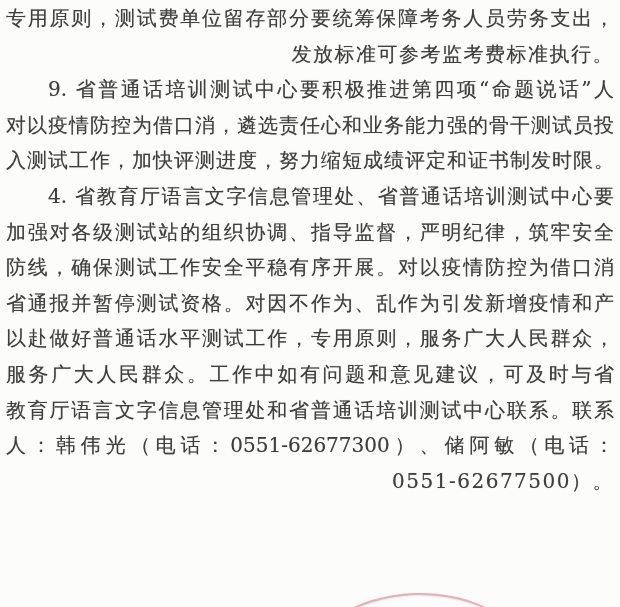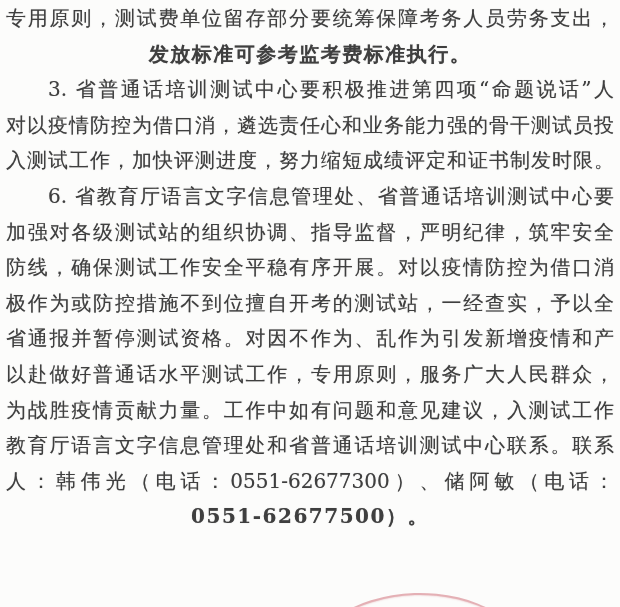--- a/index.html
+++ b/index.html
@@ -24,23 +24,22 @@
     text-shadow: 0 0 0.7px rgba(70,70,70,0.55);
   }
   
   .just {
     text-align: justify;
     text-align-last: justify;
     text-justify: inter-character;
   }
   
   .end {
-    text-align: center;
+    text-align: right;
     letter-spacing: 1.5px;
-    font-weight: bold;
   }
   
   .indent { padding-left: 42px; }
 
   
   .seal {
     position: absolute;
     left: 303px; top: 593px;
     width: 228px; height: 152px;
     border: 2.5px solid var(--seal, #C8555F73);
@@ -50,28 +49,27 @@
     background: transparent;
     pointer-events: none;
   }
 </style>
 </head>
 <body>
 
 <div class="page">
   <div class="line just">专用原则，测试费单位留存部分要统筹保障考务人员劳务支出，</div>
   <div class="line end">发放标准可参考监考费标准执行。</div>
-  <div class="line just indent">3. 省普通话培训测试中心要积极推进第四项“命题说话”人</div>
+  <div class="line just indent">9. 省普通话培训测试中心要积极推进第四项“命题说话”人</div>
   <div class="line just">对以疫情防控为借口消，遴选责任心和业务能力强的骨干测试员投</div>
   <div class="line just">入测试工作，加快评测进度，努力缩短成绩评定和证书制发时限。</div>
-  <div class="line just indent">6. 省教育厅语言文字信息管理处、省普通话培训测试中心要</div>
+  <div class="line just indent">4. 省教育厅语言文字信息管理处、省普通话培训测试中心要</div>
   <div class="line just">加强对各级测试站的组织协调、指导监督，严明纪律，筑牢安全</div>
   <div class="line just">防线，确保测试工作安全平稳有序开展。对以疫情防控为借口消</div>
-  <div class="line just">极作为或防控措施不到位擅自开考的测试站，一经查实，予以全</div>
   <div class="line just">省通报并暂停测试资格。对因不作为、乱作为引发新增疫情和产</div>
   <div class="line just">以赴做好普通话水平测试工作，专用原则，服务广大人民群众，</div>
-  <div class="line just">为战胜疫情贡献力量。工作中如有问题和意见建议，入测试工作</div>
+  <div class="line just">服务广大人民群众。工作中如有问题和意见建议，可及时与省</div>
   <div class="line just">教育厅语言文字信息管理处和省普通话培训测试中心联系。联系</div>
   <div class="line just">人：韩伟光（电话：0551-62677300）、储阿敏（电话：</div>
   <div class="line end">0551-62677500）。</div>
 
   <div class="seal"></div>
 </div>
 
 </body></html>

